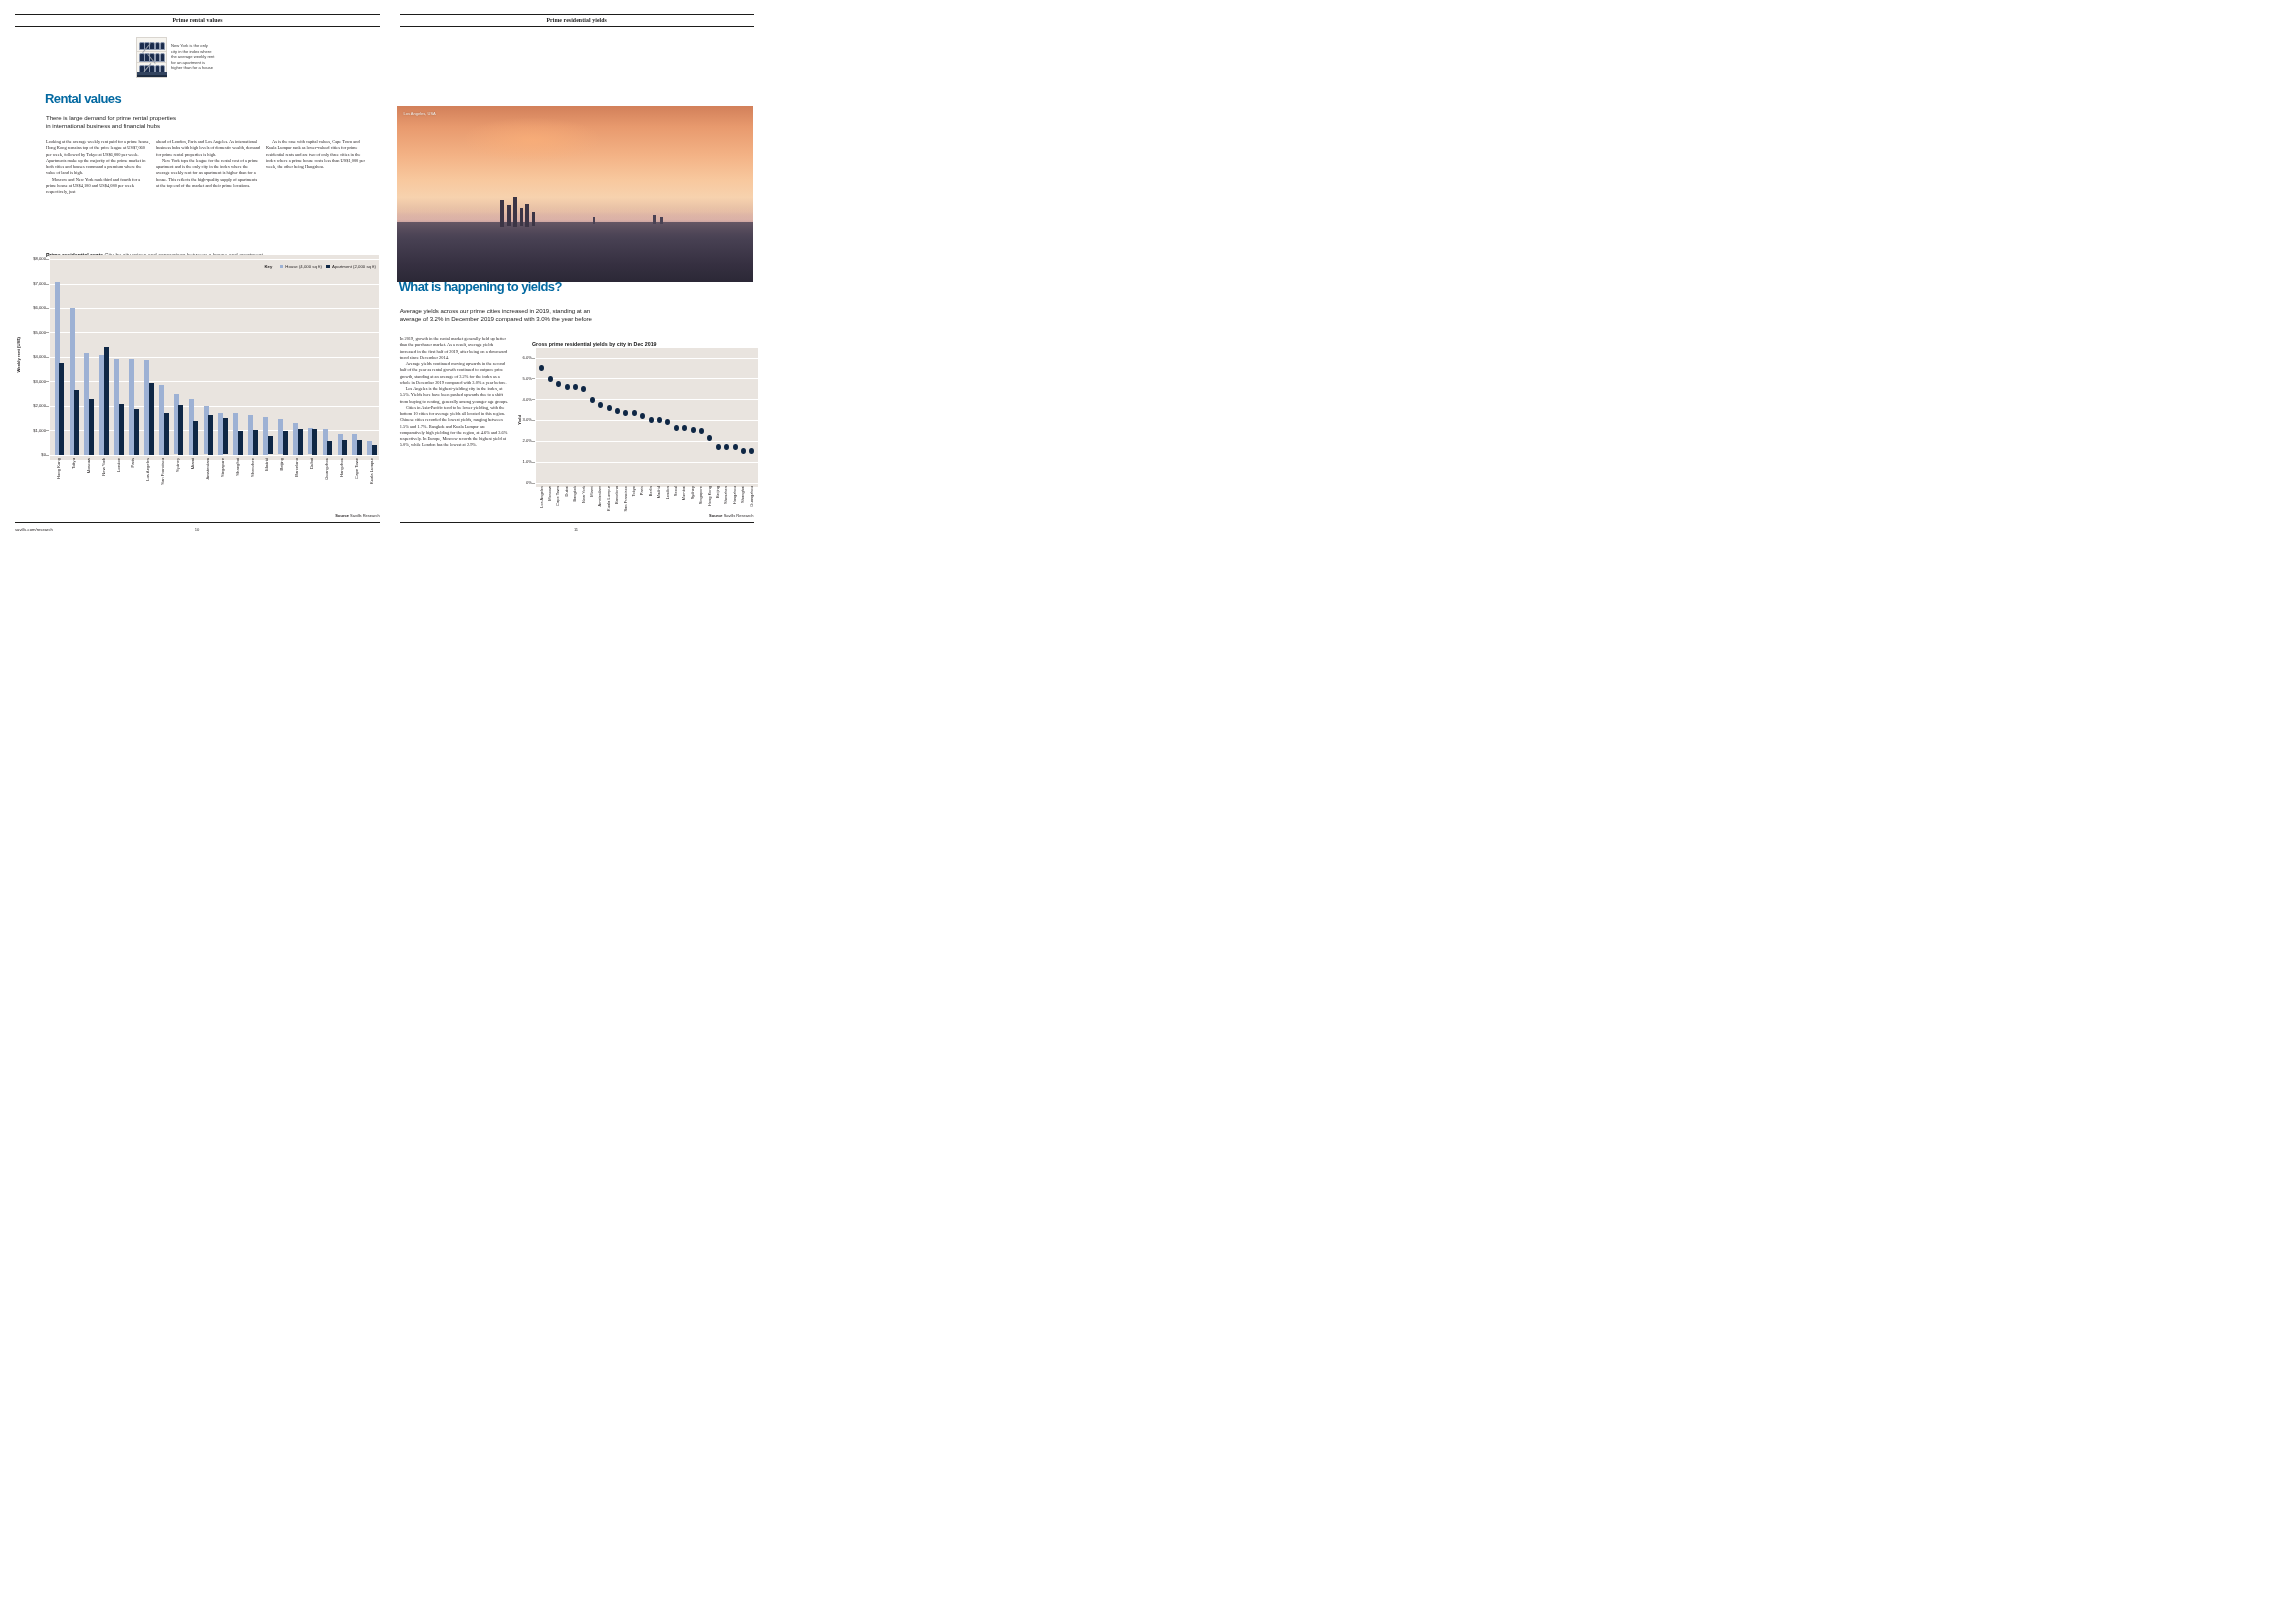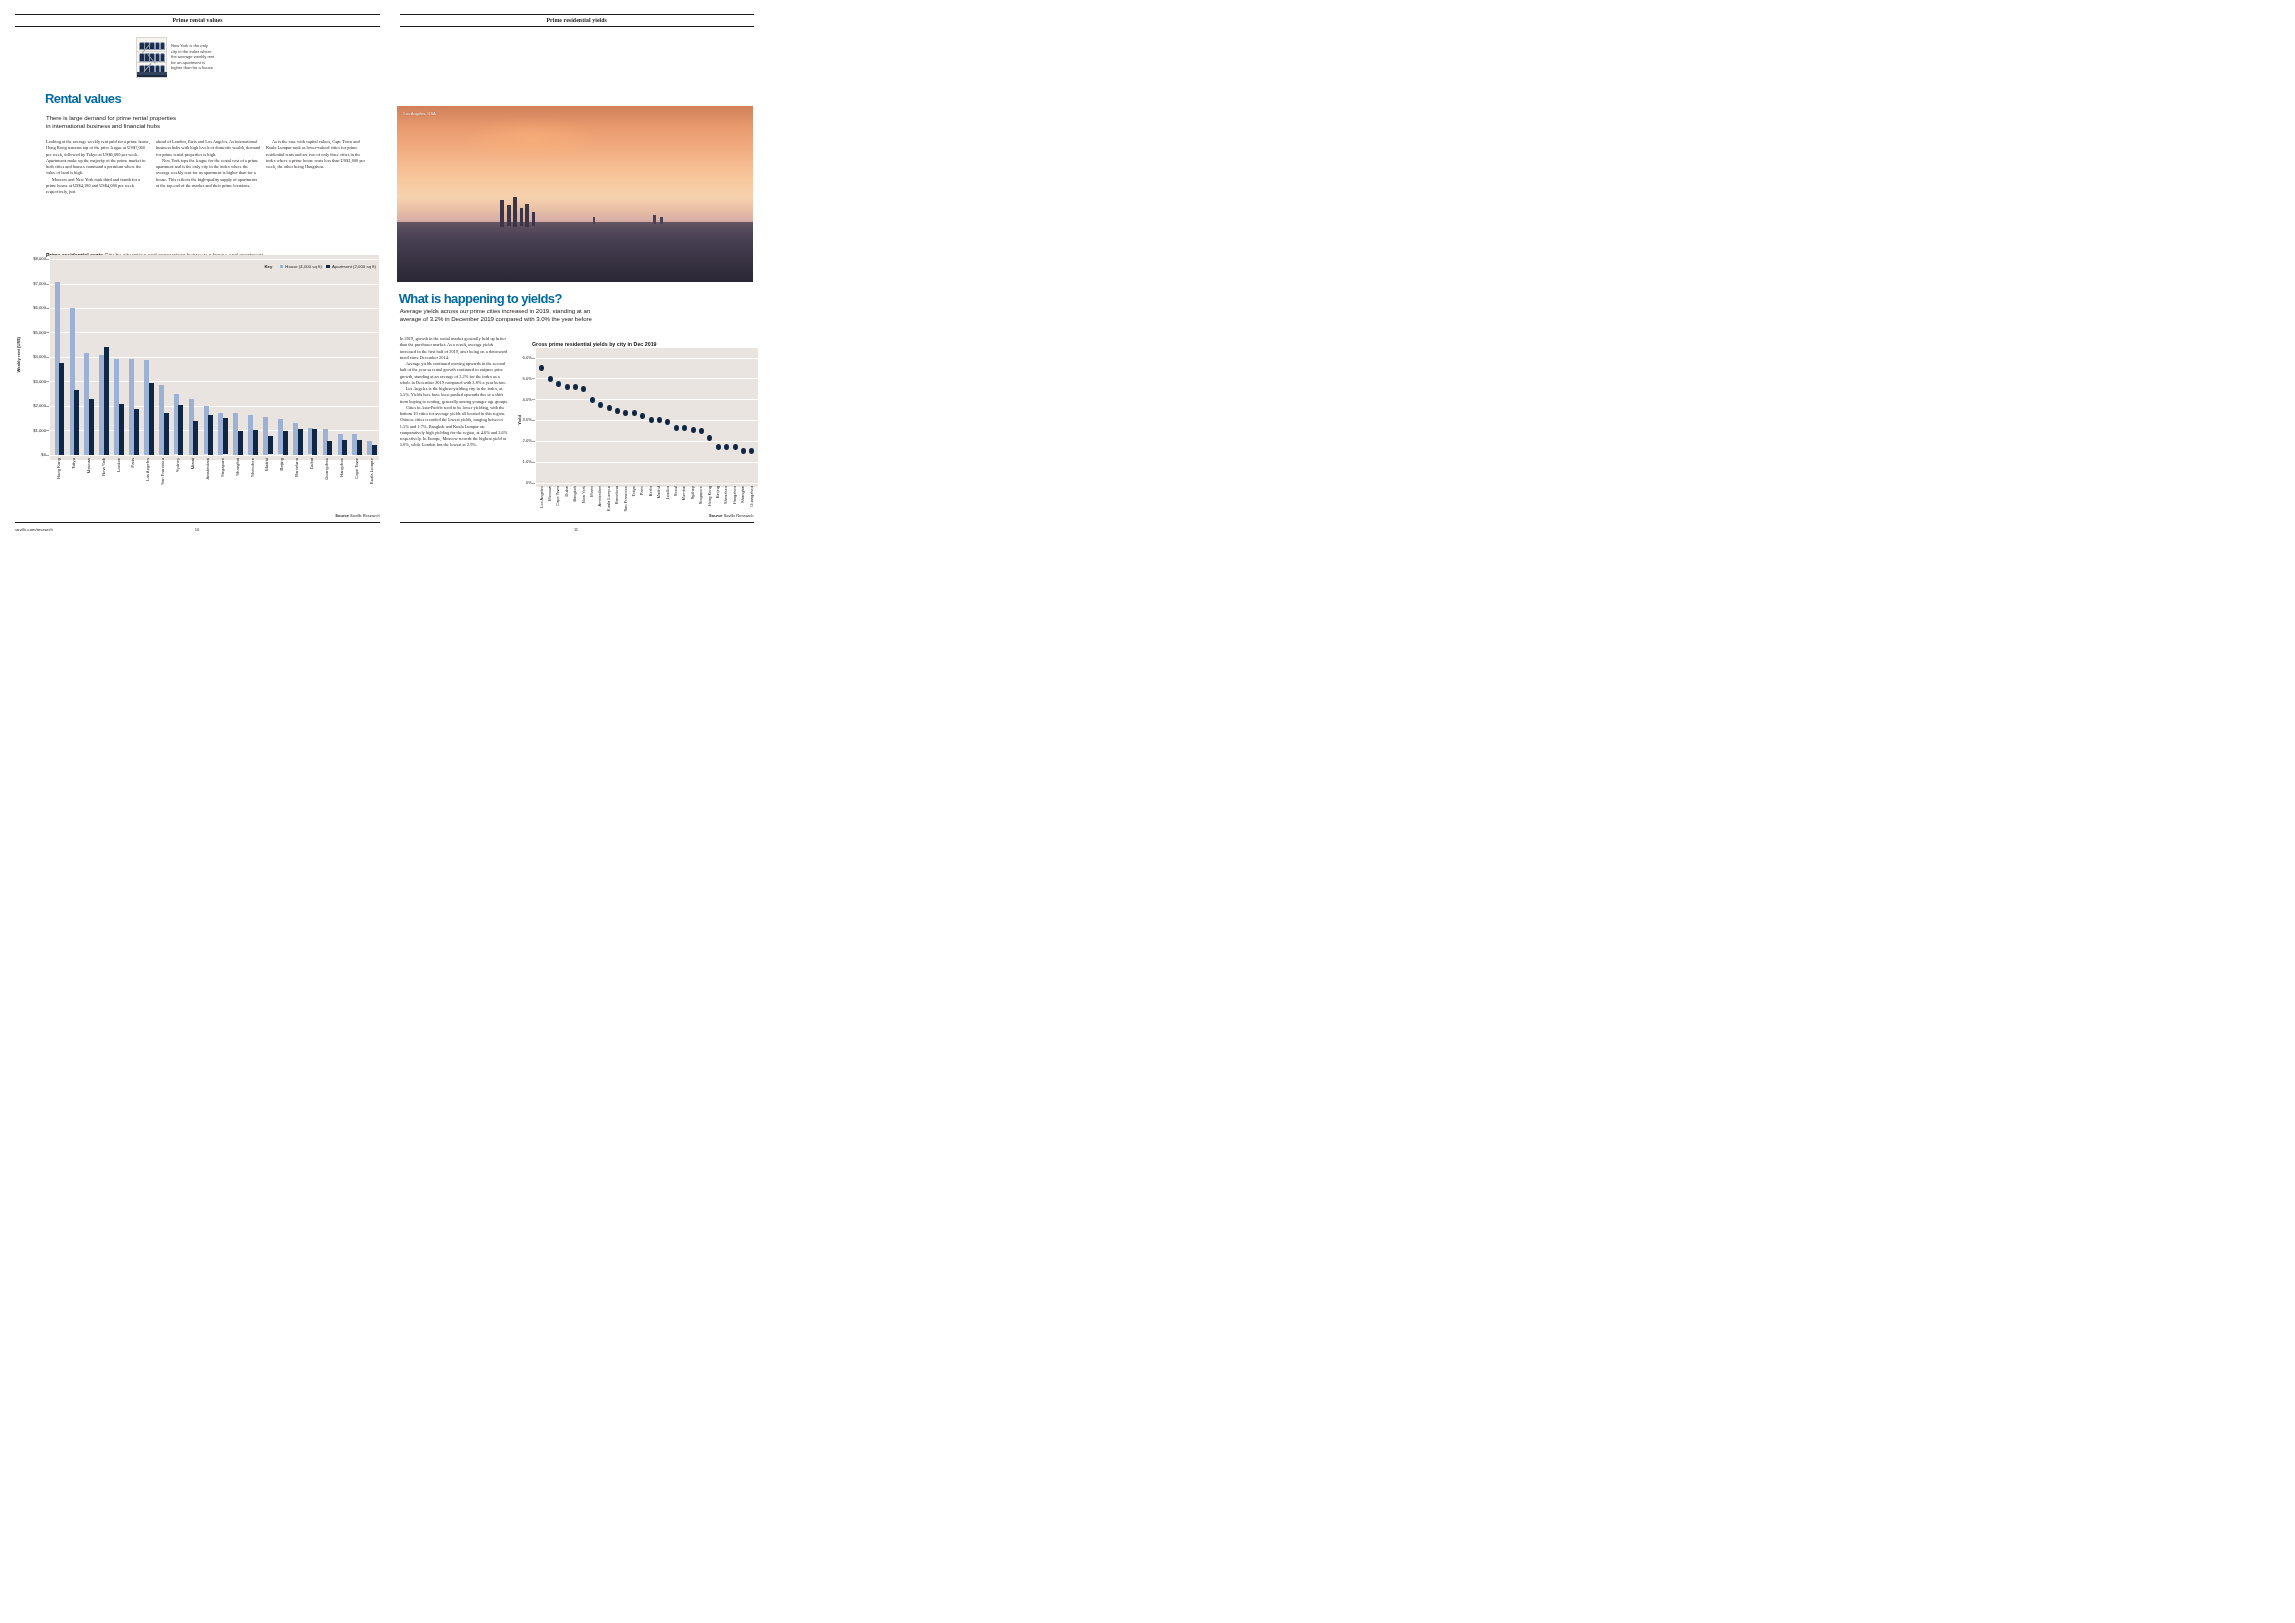--- a/index.html
+++ b/index.html
@@ -261,21 +261,21 @@
       <div class="tower" style="left:32.5%;bottom:31%;width:4.6px;height:30.5px;"></div>
       <div class="tower" style="left:34.5%;bottom:32%;width:2.8px;height:17.6px;"></div>
       <div class="tower" style="left:36%;bottom:31%;width:3.7px;height:23px;"></div>
       <div class="tower" style="left:38%;bottom:32%;width:2.8px;height:14px;"></div>
       <div class="tower far" style="left:55%;bottom:33%;width:2.3px;height:7.4px;"></div>
       <div class="tower far" style="left:72%;bottom:33%;width:2.8px;height:9.3px;"></div>
       <div class="tower far" style="left:74%;bottom:33%;width:2.3px;height:6.5px;"></div>
       <div class="photo-caption" style="left:6.5px;top:4.6px;">Los Angeles, USA</div>
     </div>
 
-    <div class="big-title" style="left:15.7px;top:292px;">What is happening to yields?</div>
+    <div class="big-title" style="left:15.7px;top:280px;">What is happening to yields?</div>
     <div class="subtitle" style="left:16.7px;top:307px;">
         <div>Average yields across our prime cities increased in 2019, standing at an</div>
         <div>average of 3.2% in December 2019 compared with 3.0% the year before</div>
       </div>
 
     <div class="bodycol" style="left:16.7px;top:336px;width:109px;">
         <p>In 2019, growth in the rental market generally held up better than the purchaser market. As a result, average yields increased in the first half of 2019, after being on a downward trend since December 2014.</p>
         <p class="ind">Average yields continued moving upwards in the second half of the year as rental growth continued to outpace price growth, standing at an average of 3.2% for the index as a whole in December 2019 compared with 3.0% a year before.</p>
         <p class="ind">Los Angeles is the highest-yielding city in the index, at 5.5%. Yields here have been pushed upwards due to a shift from buying to renting, generally among younger age groups.</p>
         <p class="ind">Cities in Asia-Pacific tend to be lower yielding, with the bottom 10 cities for average yields all located in this region. Chinese cities recorded the lowest yields, ranging between 1.5% and 1.7%. Bangkok and Kuala Lumpur are comparatively high yielding for the region, at 4.6% and 3.6% respectively. In Europe, Moscow records the highest yield at 5.0%, while London has the lowest at 2.9%.</p>

